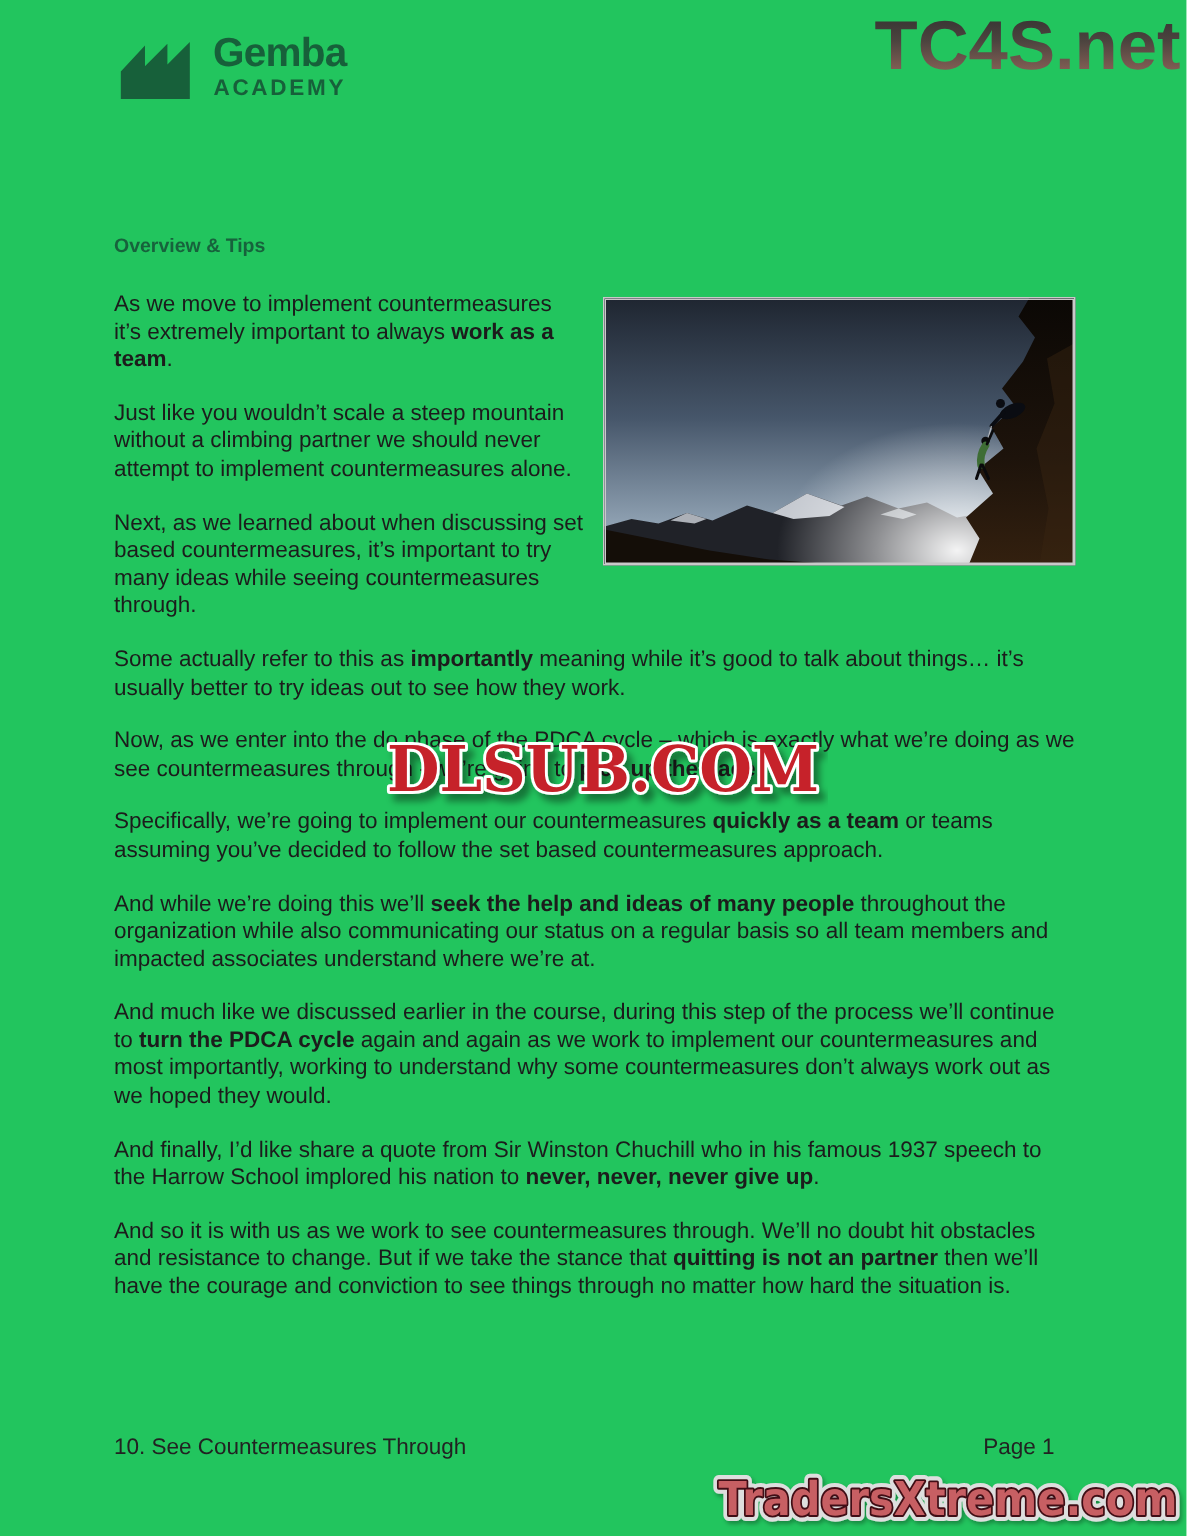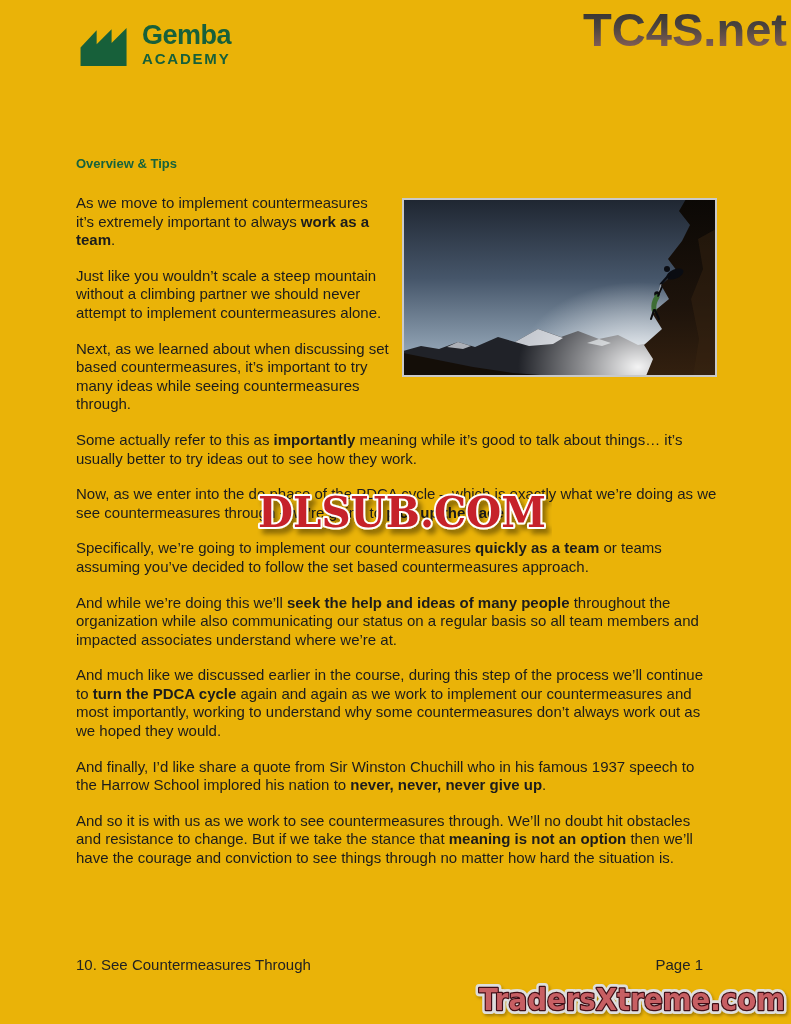--- a/index.html
+++ b/index.html
@@ -1,27 +1,27 @@
 <!DOCTYPE html>
 <html><head>
 <meta charset="utf-8">
 <style>
   * { margin:0; padding:0; box-sizing:border-box; }
   html,body { background:#ffffff; }
   body { font-family:"Liberation Sans", sans-serif; }
   .page {
-    position:relative; width:791px; height:1024px; background:#eab308;
+    position:relative; width:791px; height:1024px; background:#22c55e;
     overflow:hidden; margin:0 auto;
   }
   
   .logo { position:absolute; top:20px; left:78px; display:flex; align-items:flex-start; gap:6px; }
   .logo-icon svg { display:block; }
   .logo-text { display:flex; flex-direction:column; line-height:1; margin-top:2px; }
   .logo-name { font-size:27px; font-weight:bold; color:#17603a; letter-spacing:-0.5px; }
-  .logo-sub  { font-size:15px; font-weight:bold; color:#17603a; letter-spacing:1.8px; margin-top:2px; }
+  .logo-sub  { font-size:15px; font-weight:bold; color:#17603a; letter-spacing:1.8px; margin-top:2px;text-align:center; }
   
   .wm-top { position:absolute; top:2px; right:0; }
   .wm-mid { position:absolute; top:484px; left:252px; z-index:5; }
   .wm-bottom { position:absolute; top:975px; right:-2px; z-index:5; }
   
   .title {
     position:absolute; top:90px; left:0; width:100%;
     text-align:center; font-size:38px; font-weight:400; color:#141414;
     letter-spacing:-0.5px;
   }
@@ -133,21 +133,21 @@
 
   <p><span>As we move to implement countermeasures it’s extremely important to always </span><b>work as a team</b><span>.</span></p>
       <p><span>Just like you wouldn’t scale a steep mountain without a climbing partner we should never attempt to implement countermeasures alone.</span></p>
       <p><span>Next, as we learned about when discussing set based countermeasures, it’s important to try many ideas while seeing countermeasures through.</span></p>
       <p><span>Some actually refer to this as </span><b>importantly</b><span> meaning while it’s good to talk about things… it’s usually better to try ideas out to see how they work.</span></p>
       <p><span>Now, as we enter into the do phase of the PDCA cycle – which is exactly what we’re doing as we see countermeasures through - we’re going to </span><b>pick up the pace</b><span>.</span></p>
       <p><span>Specifically, we’re going to implement our countermeasures </span><b>quickly as a team</b><span> or teams assuming you’ve decided to follow the set based countermeasures approach.</span></p>
       <p><span>And while we’re doing this we’ll </span><b>seek the help and ideas of many people</b><span> throughout the organization while also communicating our status on a regular basis so all team members and impacted associates understand where we’re at.</span></p>
       <p><span>And much like we discussed earlier in the course, during this step of the process we’ll continue to </span><b>turn the PDCA cycle</b><span> again and again as we work to implement our countermeasures and most importantly, working to understand why some countermeasures don’t always work out as we hoped they would.</span></p>
       <p><span>And finally, I’d like share a quote from Sir Winston Chuchill who in his famous 1937 speech to the Harrow School implored his nation to </span><b>never, never, never give up</b><span>.</span></p>
-      <p><span>And so it is with us as we work to see countermeasures through.  We’ll no doubt hit obstacles and resistance to change.  But if we take the stance that </span><b>meaning is not an option</b><span> then we’ll have the courage and conviction to see things through no matter how hard the situation is.</span></p>
+      <p><span>And so it is with us as we work to see countermeasures through.  We’ll no doubt hit obstacles and resistance to change.  But if we take the stance that </span><b>quitting is not an partner</b><span> then we’ll have the courage and conviction to see things through no matter how hard the situation is.</span></p>
     </div>
 
   <svg class="wm-mid" width="300" height="58" viewBox="0 0 300 58">
     <defs>
       <filter id="dlshadow" x="-20%" y="-20%" width="140%" height="160%">
         <feDropShadow dx="4" dy="5" stdDeviation="2.5" flood-color="#000000" flood-opacity="0.4"></feDropShadow>
       </filter>
     </defs>
     <g filter="url(#dlshadow)">
       <text x="150" y="43" text-anchor="middle" font-family="DejaVu Serif, serif" font-size="42" font-weight="bold" fill="#c6212a" stroke="#ffffff" stroke-width="4" paint-order="stroke" stroke-linejoin="round" textLength="288" lengthAdjust="spacingAndGlyphs">DLSUB.COM</text>

